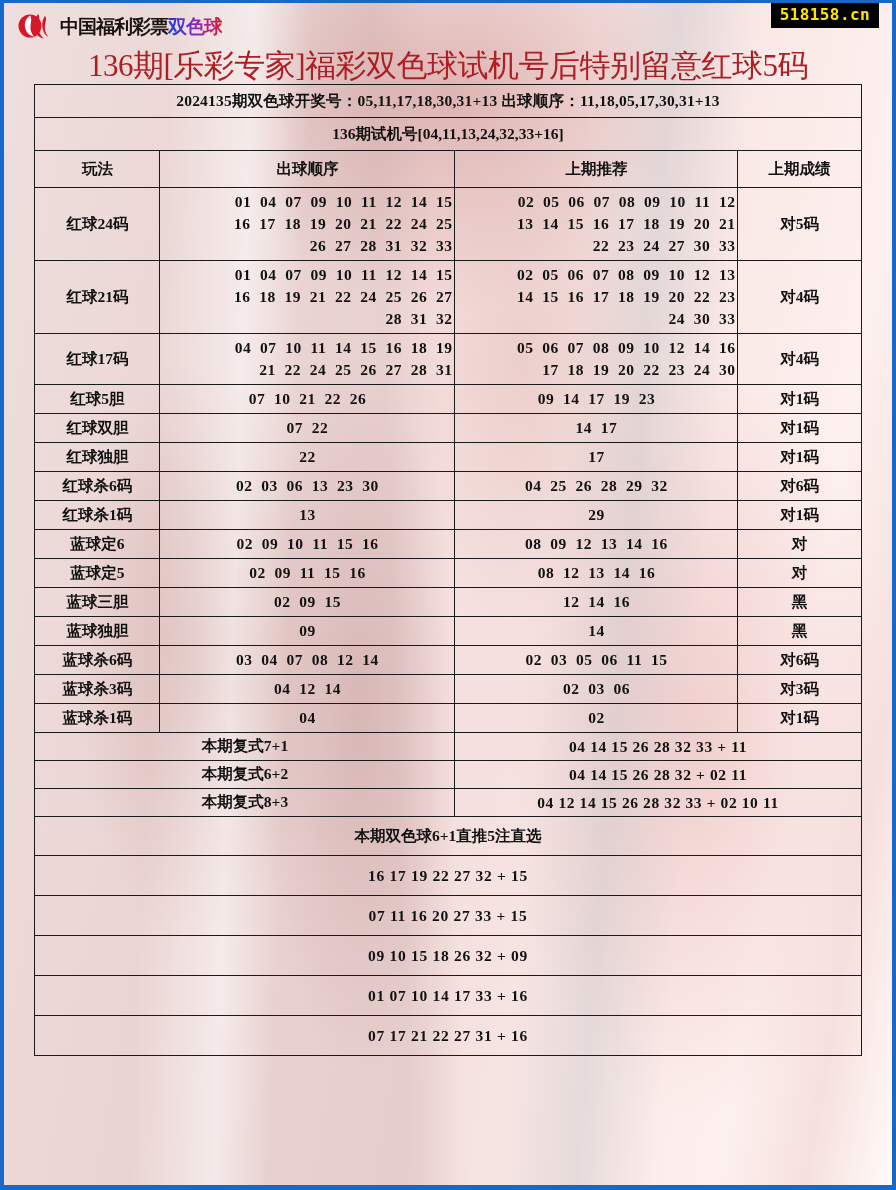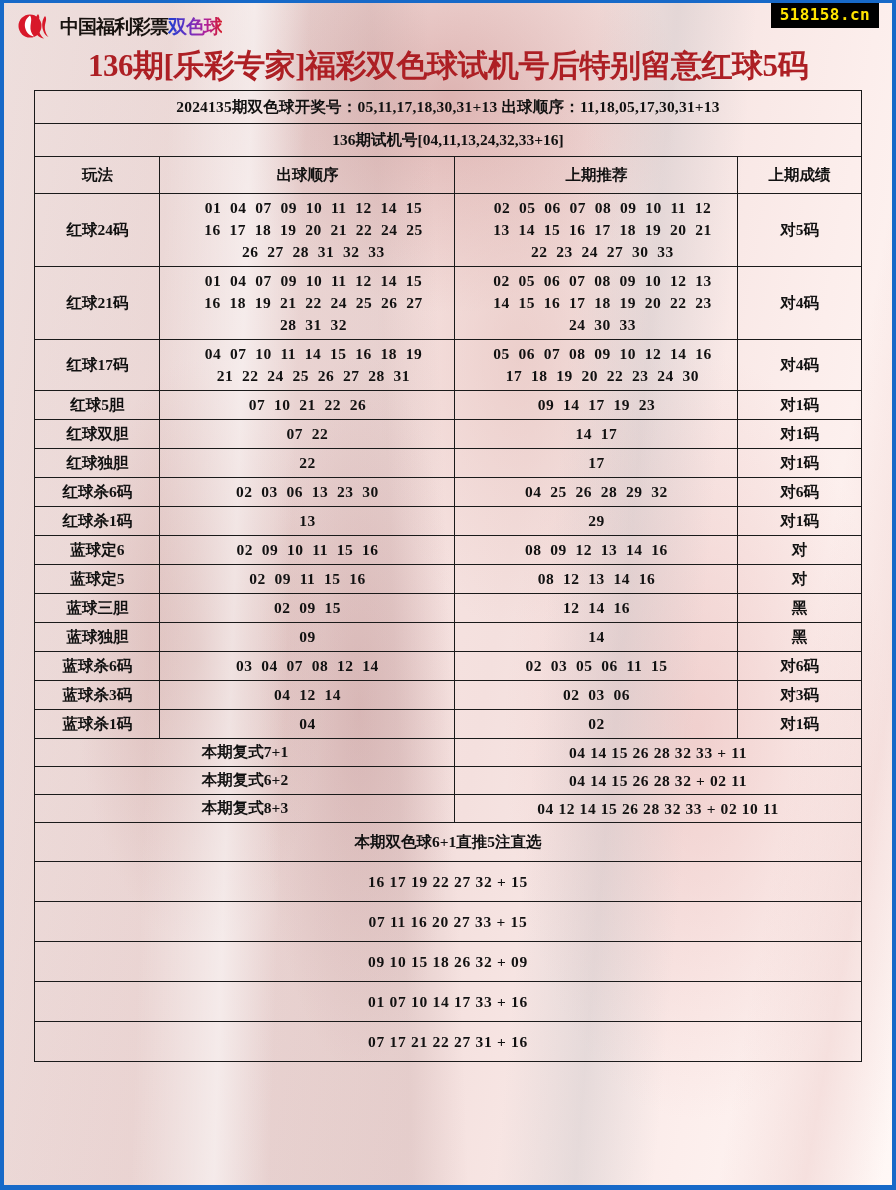--- a/index.html
+++ b/index.html
@@ -72,23 +72,23 @@
     font-family:"DejaVu Sans Mono","Liberation Mono",monospace;
     font-size:16px;font-weight:bold;
     padding:2px 9px 3px 9px;
     letter-spacing:.4px;
     line-height:1.25;
   }
   .title{
     text-align:center;
     color:#ad1f24;
     font-size:31px;
-    font-weight:bold;
+    font-weight:normal;
     line-height:1;
-    margin:1px 0 9px 0;
+    margin:1px 0 3px 0;
     letter-spacing:-0.5px;
     white-space:nowrap;
     font-family:"Liberation Serif","DejaVu Serif",serif;
   }
 
   
   table.grid{
     border-collapse:collapse;
     width:826px;
     margin:0 auto;
@@ -115,21 +115,21 @@
   .res{font-size:16.5px;font-weight:bold;white-space:nowrap;}
   .nums{
     font-family:"Liberation Serif","DejaVu Serif",serif;
     font-size:16px;
     font-weight:bold;
     letter-spacing:.5px;
     white-space:pre-wrap;
     line-height:1.42;
     color:#111;
   }
-  .nums.multi{text-align:center;padding-left:14px;margin-top:41px;}
+  .nums.multi{text-align:right;padding-left:14px;margin-top:41px;}
   .nums.center{text-align:center;}
   .fushi-label{font-size:16.5px;font-weight:bold;text-align:center;margin-top:40px;}
   .fushi-val{font-size:16px;font-weight:bold;letter-spacing:.6px;}
   .section td{font-size:17px;font-weight:bold;height:32px;}
   .pick td{font-size:16px;font-weight:bold;height:33px;letter-spacing:.7px;}
 </style>
 </head>
 <body>
 
 <div class="page">

